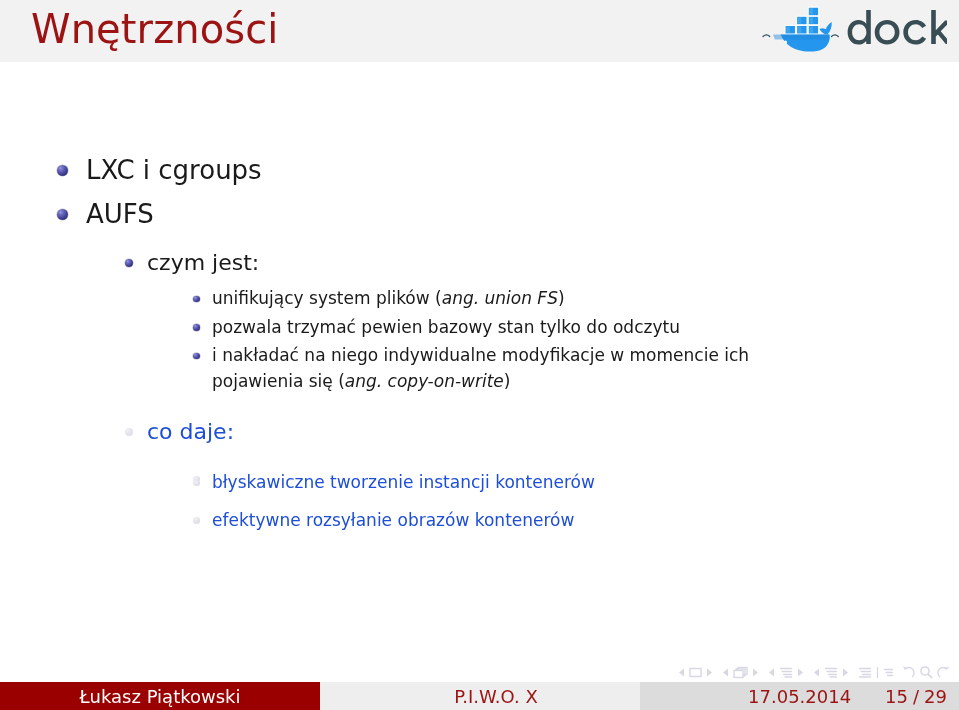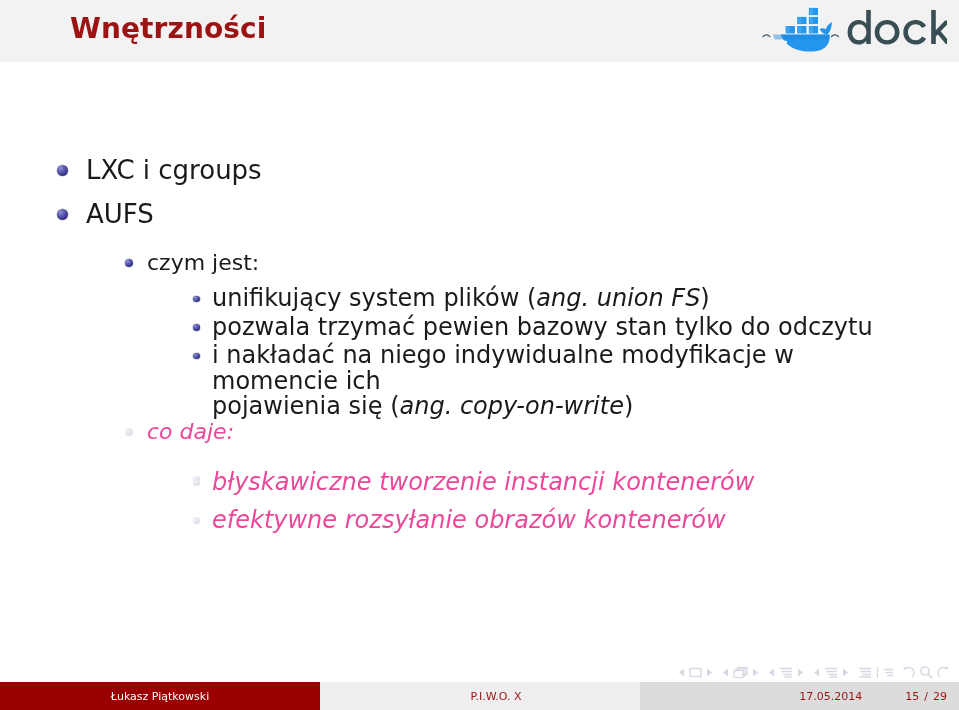--- a/index.html
+++ b/index.html
@@ -22,27 +22,26 @@
     left: 0; top: 0;
     width: 959px;
     height: 62px;
     background: #f3f2f3;
     box-sizing: border-box;
   }
   .head-title {
     position: absolute;
     left: 31px;
     top: 9px;
-    font-size: 28px;
+    font-size: 40px;
     line-height: 40px;
     color: #9b1313;
-    font-weight: 700;
+    font-weight: 400;
     letter-spacing: 0.1px;
     white-space: nowrap;
-    margin-left: 39px;
   }
   .logo-wrap {
     position: absolute;
     right: 12px;
     top: 5px;
     width: 192px;
     height: 50px;
     display: flex;
     align-items: center;
     justify-content: flex-end;
@@ -91,27 +90,27 @@
   
   .l2 {
     font-size: 22px;
     line-height: 30px;
     color: #1a1a1a;
   }
   .l2 > .bullet { width: 8px; height: 8px; left: -22px; top: 11px; }
 
   
   .l3 {
-    font-size: 24px;
+    font-size: 17px;
     line-height: 25.5px;
     color: #1a1a1a;
   }
   .l3 > .bullet { width: 6.5px; height: 6.5px; left: -19px; top: 9.5px; }
 
-  .dimtext { color: #ec4899; font-style: italic; }
+  .dimtext { color: #1d4ed8; }
 
   .it { font-style: italic; }
   .wrapline { white-space: normal; display: block; }
 
   
   .navbar {
     position: absolute;
     right: 8px;
     top: 661px;
     height: 22px;
@@ -136,21 +135,21 @@
     top: 682px;
     width: 959px;
     height: 28px;
     display: flex;
   }
   .foot-seg {
     height: 28px;
     display: flex;
     align-items: center;
     justify-content: center;
-    font-size: 11px;
+    font-size: 18px;
     box-sizing: border-box;
     overflow: hidden;
     white-space: nowrap;
   }
   .foot-author {
     width: 320px;
     background: #9b0000;
     color: #ffffff;
   }
   .foot-title {
@@ -158,21 +157,21 @@
     background: #efeeee;
     color: #9b1313;
     padding-left: 32px;
   }
   .foot-meta {
     width: 319px;
     background: #dcdcdc;
     color: #9b1313;
     justify-content: flex-end;
     padding-right: 12px;
-    gap: 9px;
+    gap: 0;
   }
   .foot-date { margin-right: 34px; }
   .foot-page .sep { margin: 0 5px; }
 </style>
 </head>
 <body>
 
 <div class="headbar">
   <div class="head-title">Wnętrzności</div>
 

